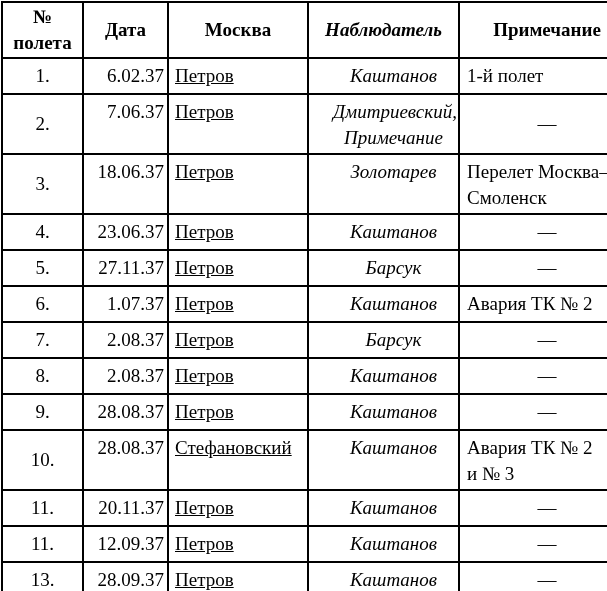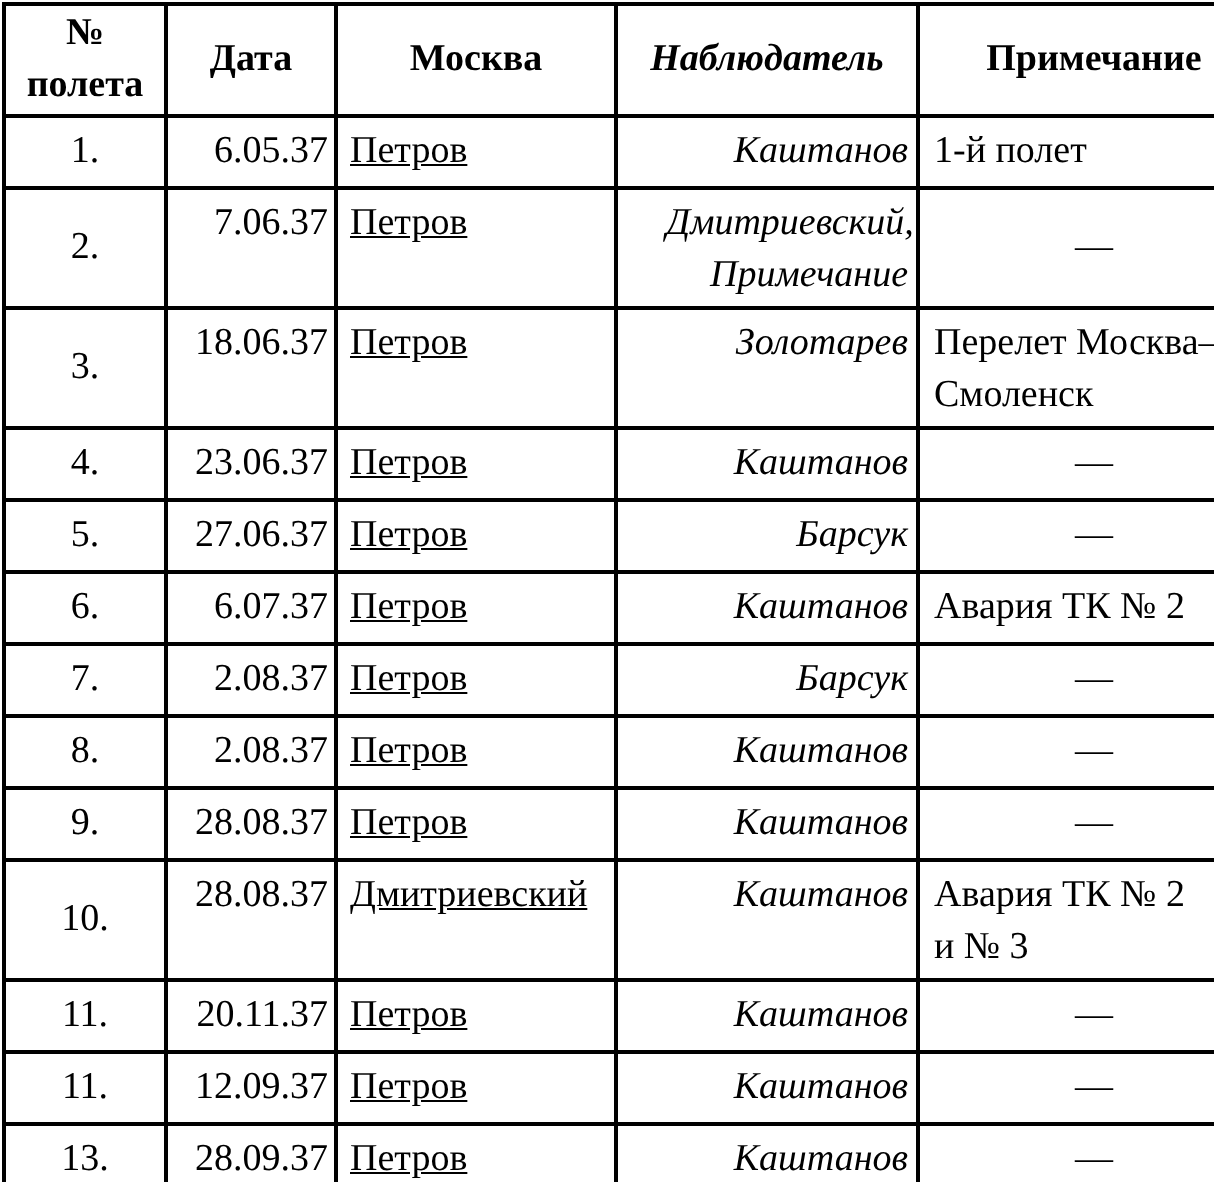--- a/index.html
+++ b/index.html
@@ -50,21 +50,21 @@
   
   .c0 { width: 75px; }
   .c1 { width: 79px; }
   .c2 { width: 134px; }
   .c3 { width: 145px; font-style: italic; }
   .c4 { width: 170px; }
   
   td.c0 { text-align: center; vertical-align: middle; padding: 0; }
   td.c1 { text-align: right; padding-right: 3px; }
   td.c2 { text-align: left; padding-left: 6px; padding-right: 4px; text-decoration: underline; }
-  td.c3 { text-align: right; padding-left: 24px; padding-right: 4px; }
+  td.c3 { text-align: center; padding-left: 24px; padding-right: 4px; }
   td.c4 { text-align: left; padding-left: 7px; padding-right: 4px; }
   
   td.dash {
     text-align: center;
     vertical-align: middle;
     padding: 0;
   }
 </style>
 </head>
 <body>
@@ -77,21 +77,21 @@
 полета</th>
           <th class="c1">Дата</th>
           <th class="c2">Москва</th>
           <th class="c3">Наблюдатель</th>
           <th class="c4">Примечание</th>
         </tr>
     </thead>
     <tbody id="body-rows">
         <tr>
           <td class="c0">1.</td>
-          <td class="c1">6.05.37</td>
+          <td class="c1">6.02.37</td>
           <td class="c2">Петров</td>
           <td class="c3">Каштанов</td>
           <td class="c4">1-й полет</td>
         </tr>
         <tr>
           <td class="c0">2.</td>
           <td class="c1">7.06.37</td>
           <td class="c2">Петров</td>
           <td class="c3">Дмитриевский,
 Примечание</td>
@@ -107,28 +107,28 @@
         </tr>
         <tr>
           <td class="c0">4.</td>
           <td class="c1">23.06.37</td>
           <td class="c2">Петров</td>
           <td class="c3">Каштанов</td>
           <td class="c4 dash">—</td>
         </tr>
         <tr>
           <td class="c0">5.</td>
-          <td class="c1">27.06.37</td>
+          <td class="c1">27.11.37</td>
           <td class="c2">Петров</td>
           <td class="c3">Барсук</td>
           <td class="c4 dash">—</td>
         </tr>
         <tr>
           <td class="c0">6.</td>
-          <td class="c1">6.07.37</td>
+          <td class="c1">1.07.37</td>
           <td class="c2">Петров</td>
           <td class="c3">Каштанов</td>
           <td class="c4">Авария ТК № 2</td>
         </tr>
         <tr>
           <td class="c0">7.</td>
           <td class="c1">2.08.37</td>
           <td class="c2">Петров</td>
           <td class="c3">Барсук</td>
           <td class="c4 dash">—</td>
@@ -143,21 +143,21 @@
         <tr>
           <td class="c0">9.</td>
           <td class="c1">28.08.37</td>
           <td class="c2">Петров</td>
           <td class="c3">Каштанов</td>
           <td class="c4 dash">—</td>
         </tr>
         <tr>
           <td class="c0">10.</td>
           <td class="c1">28.08.37</td>
-          <td class="c2">Дмитриевский</td>
+          <td class="c2">Стефановский</td>
           <td class="c3">Каштанов</td>
           <td class="c4">Авария ТК № 2
 и № 3</td>
         </tr>
         <tr>
           <td class="c0">11.</td>
           <td class="c1">20.11.37</td>
           <td class="c2">Петров</td>
           <td class="c3">Каштанов</td>
           <td class="c4 dash">—</td>

